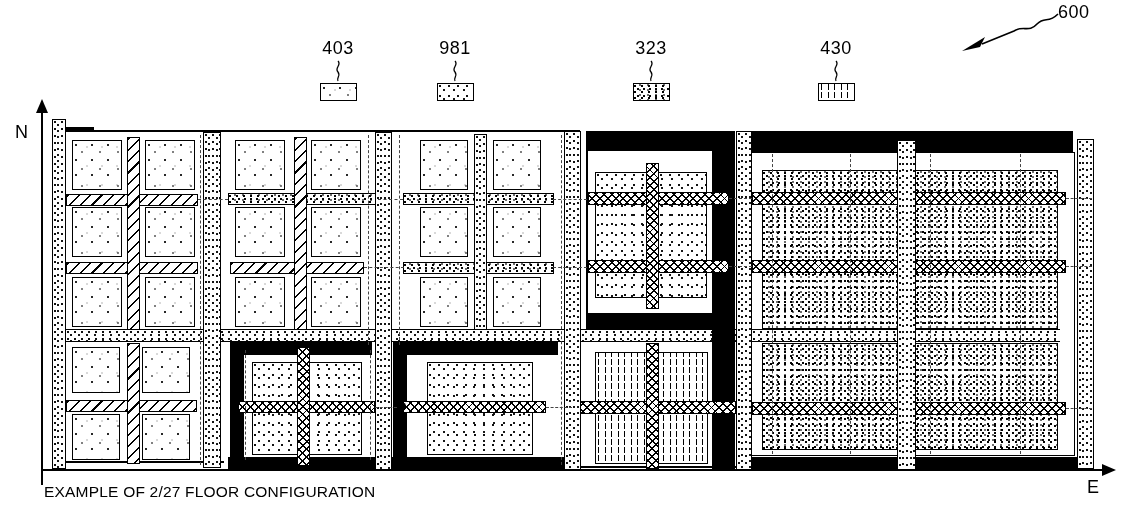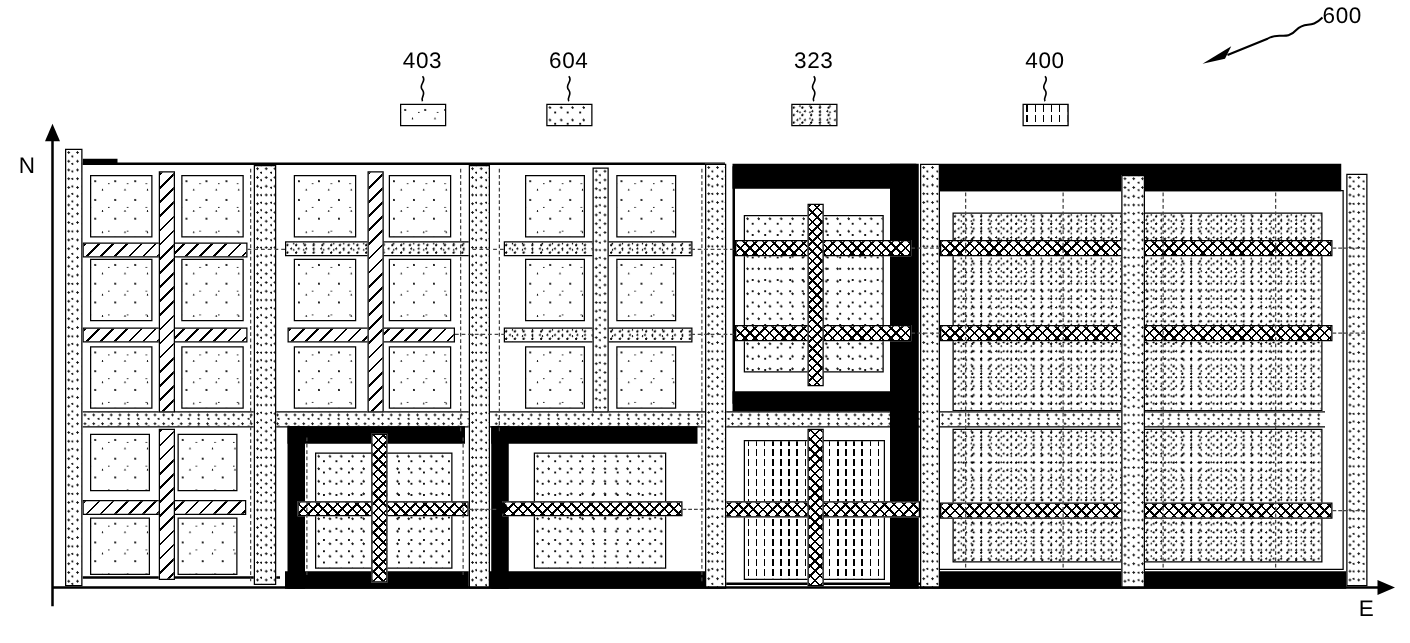--- a/index.html
+++ b/index.html
@@ -81,35 +81,35 @@
   <span class="txt ref-num" style="left:1058px;top:2px">600</span>
 
   <div class="legend-item" style="left:309px;top:38px">
     <span class="ref-num">403</span>
     <svg width="10" height="22" viewBox="0 0 10 22">
       <path d="M5,1 C9,5 1,8 5,12 C8,16 3,18 5,21" fill="none" stroke="#000" stroke-width="1.3"></path>
       </svg>
     <div class="swatch p602"></div>
   </div>
   <div class="legend-item" style="left:426px;top:38px">
-    <span class="ref-num">604</span>
+    <span class="ref-num">981</span>
     <svg width="10" height="22" viewBox="0 0 10 22">
       <path d="M5,1 C9,5 1,8 5,12 C8,16 3,18 5,21" fill="none" stroke="#000" stroke-width="1.3"></path>
       </svg>
     <div class="swatch p604"></div>
   </div>
   <div class="legend-item" style="left:622px;top:38px">
     <span class="ref-num">323</span>
     <svg width="10" height="22" viewBox="0 0 10 22">
       <path d="M5,1 C9,5 1,8 5,12 C8,16 3,18 5,21" fill="none" stroke="#000" stroke-width="1.3"></path>
       </svg>
     <div class="swatch p608"></div>
   </div>
   <div class="legend-item" style="left:807px;top:38px">
-    <span class="ref-num">400</span>
+    <span class="ref-num">430</span>
     <svg width="10" height="22" viewBox="0 0 10 22">
       <path d="M5,1 C9,5 1,8 5,12 C8,16 3,18 5,21" fill="none" stroke="#000" stroke-width="1.3"></path>
       </svg>
     <div class="swatch p610"></div>
   </div>
 
   <div id="plan" class="el" style="left:0;top:0;width:1128px;height:514px">
       <div class="el line" style="left: 66px; top: 130px; width: 514px; height: 2px;"></div>
       <div class="el line" style="left: 66px; top: 127px; width: 28px; height: 5px;"></div>
       <div class="el outline" style="left: 750px; top: 152px; width: 325px; height: 304px;"></div>
@@ -209,13 +209,14 @@
       <div class="el dashh" style="left: 375px; top: 407px; width: 22px; height: 0px;"></div>
     </div>
 
   <div class="el line" style="left:41px;top:112px;width:2px;height:373px"></div>
   <div class="n-arrow" style="left:35.5px;top:99px"></div>
   <span class="txt axis-label" style="left:15px;top:122px">N</span>
   <div class="el line" style="left:42px;top:469px;width:1062px;height:2px"></div>
   <div class="e-arrow" style="left:1102px;top:463.5px"></div>
   <span class="txt axis-label" style="left:1087px;top:477px">E</span>
 
+  <span class="txt caption" style="left:44px;top:483px">EXAMPLE OF 2/27 FLOOR CONFIGURATION</span>
 </div>
 
 </body></html>

